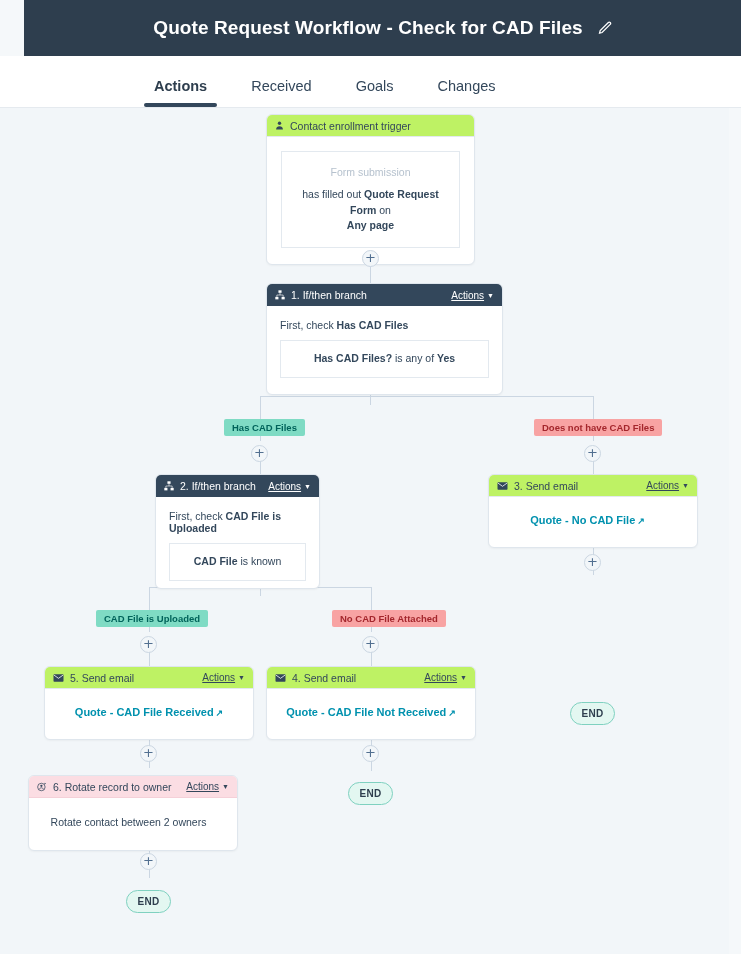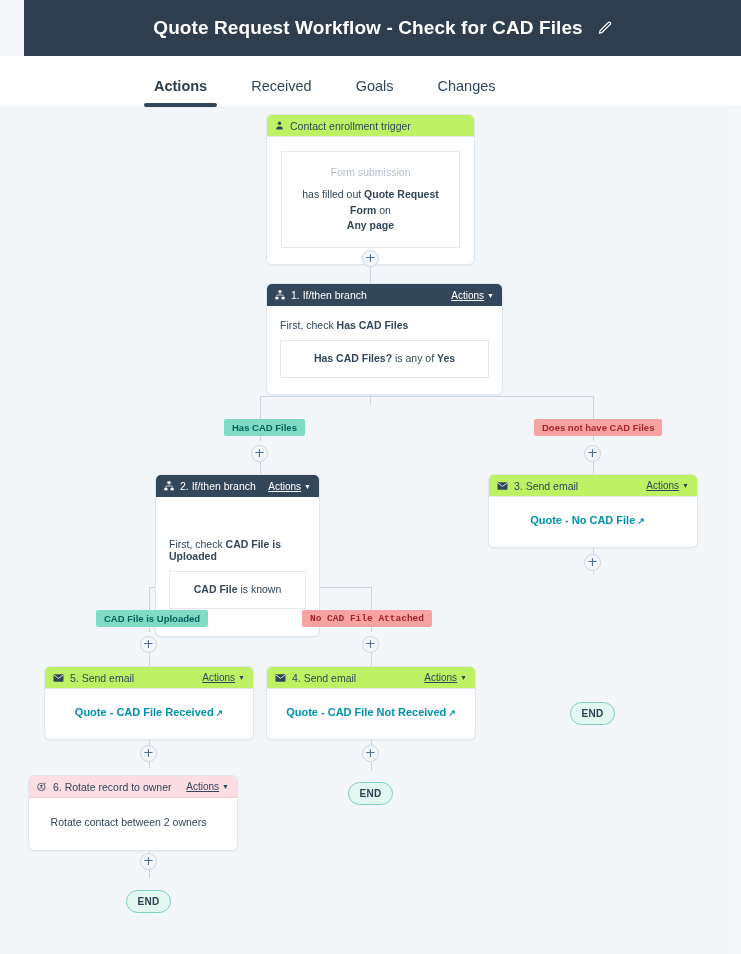--- a/index.html
+++ b/index.html
@@ -304,34 +304,34 @@
             <rect x="10.5" y="11" width="5" height="4" fill="#fff"></rect>
             <path d="M8 4.5v3.5M3 11V8h10v3" fill="none" stroke="#fff" stroke-width="1"></path>
           </svg>
       </span>
       <span class="ttl">2. If/then branch</span>
       <span class="actions">
         <span class="lbl">Actions</span>
         <span class="caret">▼</span>
       </span>
     </div>
-    <div class="card-body" style="padding:13px 13px 27px 13px;margin-top:28px;">
+    <div class="card-body" style="padding:13px 13px 7px 13px;">
       <div class="pretext">
         <span>First, check</span>
         <span class="b">CAD File is Uploaded</span>
       </div>
       <div class="inner-box">
         <span class="b">CAD File</span>
         <span>is known</span>
       </div>
     </div>
   </div>
 
   <div class="blabel green" style="left:96px;  top:502px;">CAD File is Uploaded</div>
-  <div class="blabel red" style="left:302px; top:502px;font-family:Liberation Mono, monospace;">No CAD File Attached</div>
+  <div class="blabel red" style="left:332px; top:502px;">No CAD File Attached</div>
 
   <div class="card" style="left:488px; top:366px; width:210px;">
     <div class="card-head head-light">
       <span class="ico">
         <svg width="11" height="8" viewBox="0 0 16 12">
             <rect x="0.5" y="0.5" width="15" height="11" rx="1" fill="#33475b"></rect>
             <path d="M1 1.5l7 5 7-5" fill="none" stroke="#fff" stroke-width="1.2"></path>
           </svg>
       </span>
       <span class="ttl">3. Send email</span>

